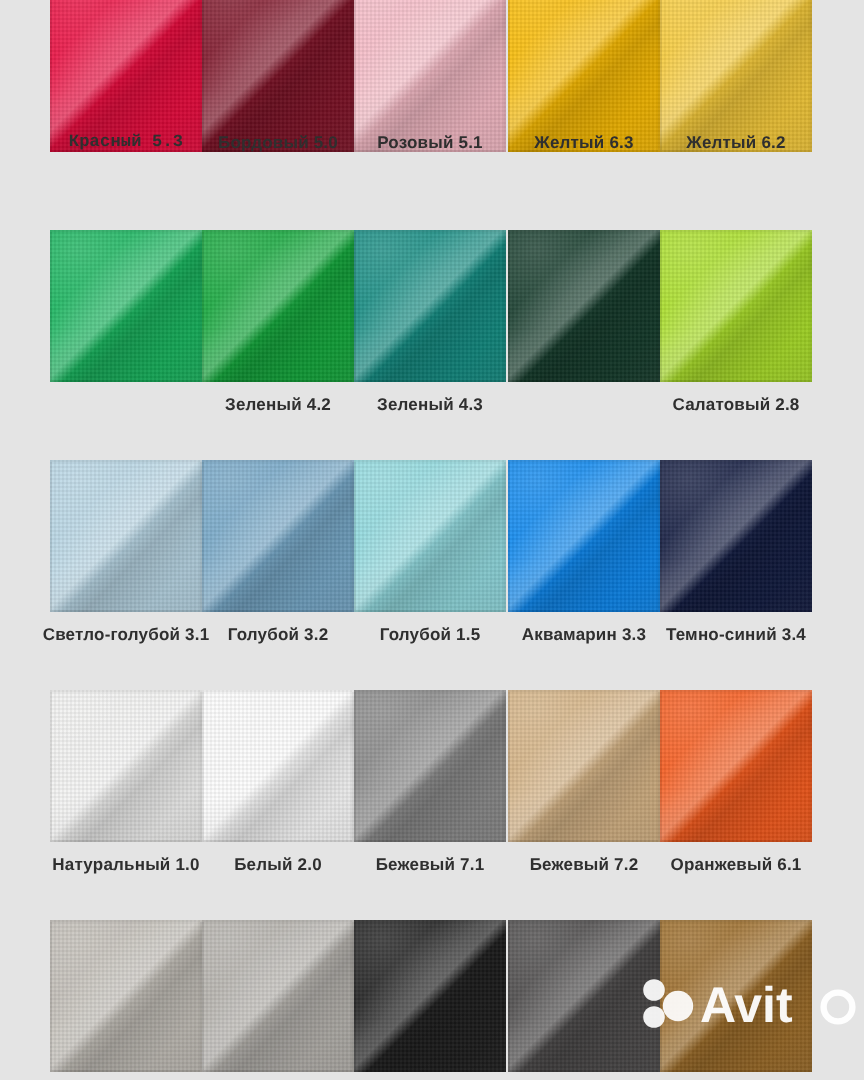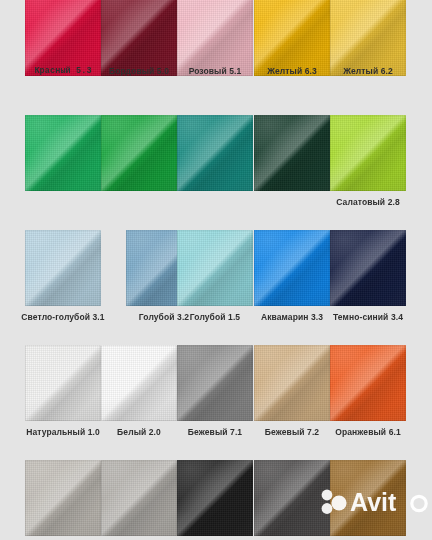--- a/index.html
+++ b/index.html
@@ -149,29 +149,31 @@
         </div>
       </div>
       <div class="cell" style="left: 101px; top: 115px;">
         <div class="swatch">
           <div class="base" style="background: rgb(18, 166, 58);"></div>
           <div class="fold"></div>
           <div class="shade"></div>
           <div class="weave"></div>
           <div class="edge"></div>
         </div>
+        <div class="label">Зеленый 4.2</div>
       </div>
       <div class="cell" style="left: 177px; top: 115px;">
         <div class="swatch">
           <div class="base" style="background: rgb(18, 138, 128);"></div>
           <div class="fold"></div>
           <div class="shade"></div>
           <div class="weave"></div>
           <div class="edge"></div>
         </div>
+        <div class="label">Зеленый 4.3</div>
       </div>
       <div class="cell" style="left: 254px; top: 115px;">
         <div class="swatch">
           <div class="base" style="background: rgb(20, 58, 42);"></div>
           <div class="fold"></div>
           <div class="shade"></div>
           <div class="weave"></div>
           <div class="edge"></div>
         </div>
       </div>
@@ -188,21 +190,21 @@
       <div class="cell" style="left: 25px; top: 230px;">
         <div class="swatch">
           <div class="base" style="background: rgb(182, 212, 227);"></div>
           <div class="fold"></div>
           <div class="shade"></div>
           <div class="weave"></div>
           <div class="edge"></div>
         </div>
         <div class="label">Светло-голубой 3.1</div>
       </div>
-      <div class="cell" style="left: 101px; top: 230px; margin-left: 25px;">
+      <div class="cell" style="left: 101px; top: 230px;">
         <div class="swatch">
           <div class="base" style="background: rgb(116, 166, 198);"></div>
           <div class="fold"></div>
           <div class="shade"></div>
           <div class="weave"></div>
           <div class="edge"></div>
         </div>
         <div class="label">Голубой 3.2</div>
       </div>
       <div class="cell" style="left: 177px; top: 230px;">

